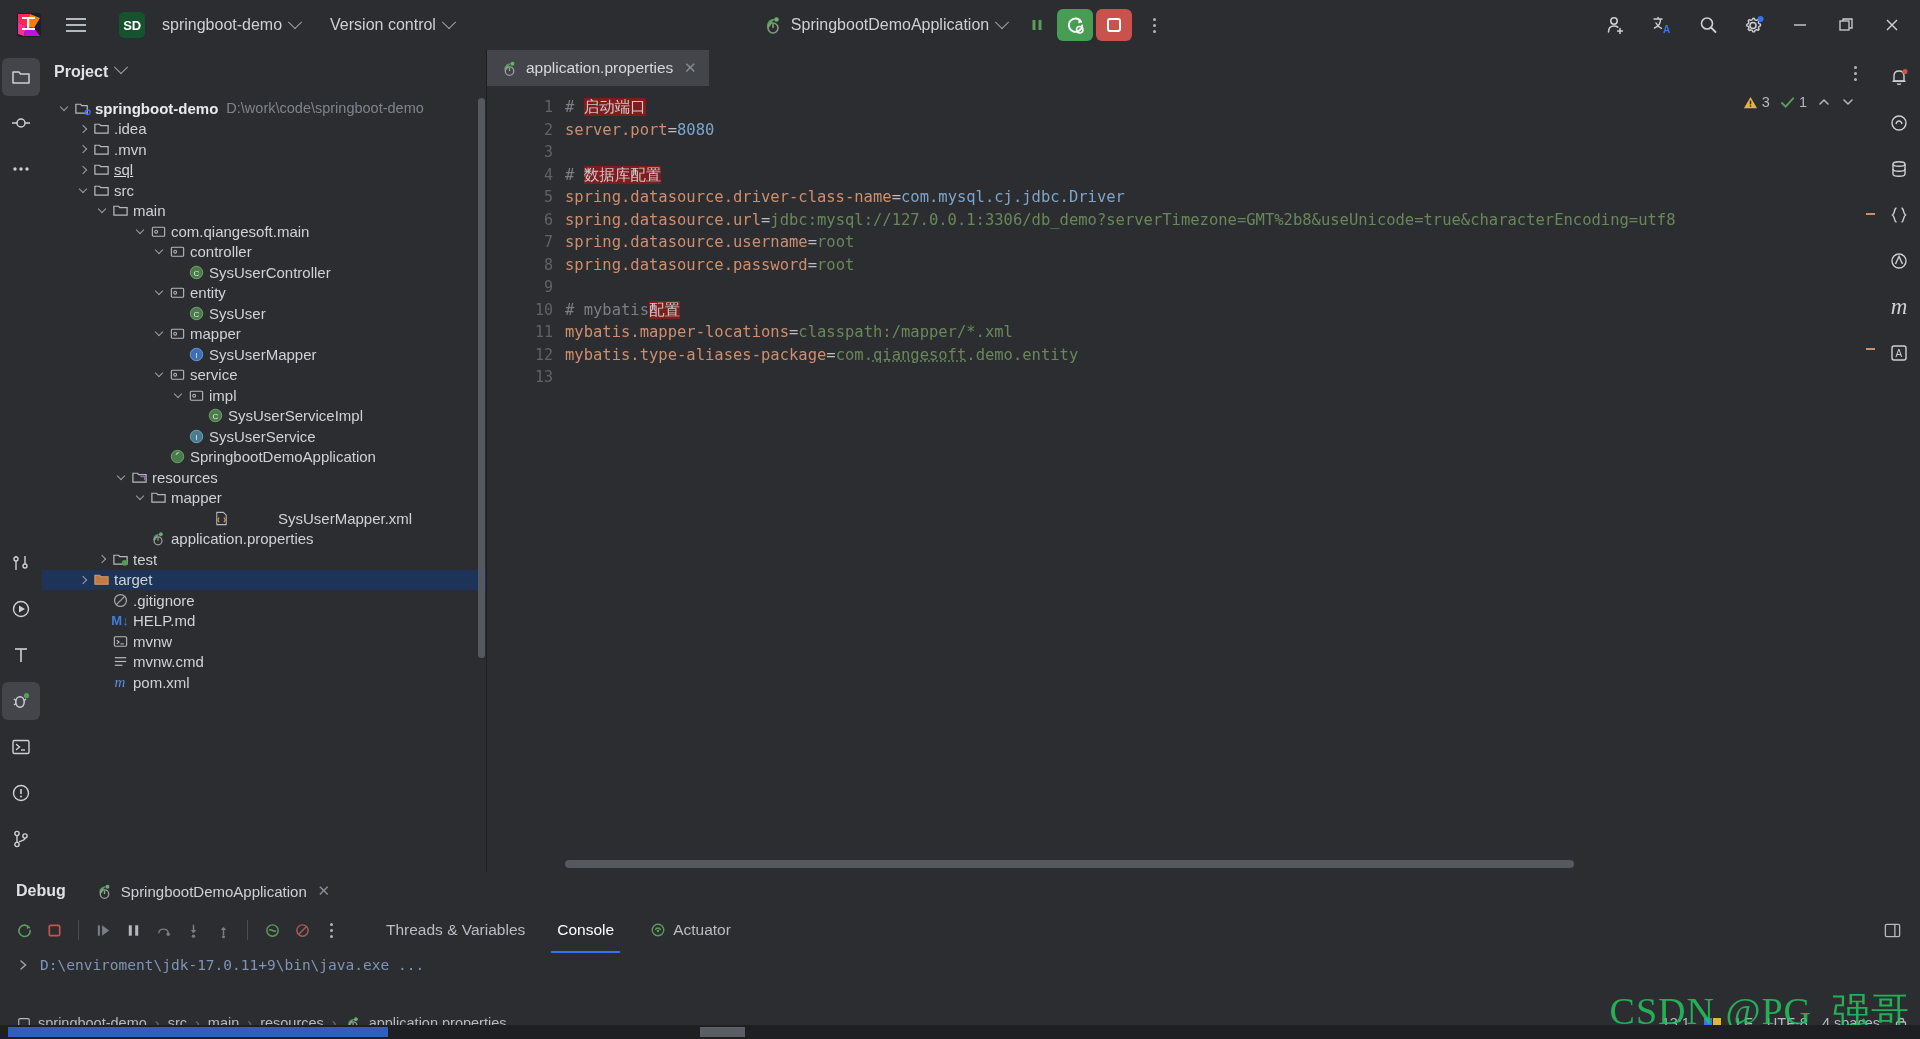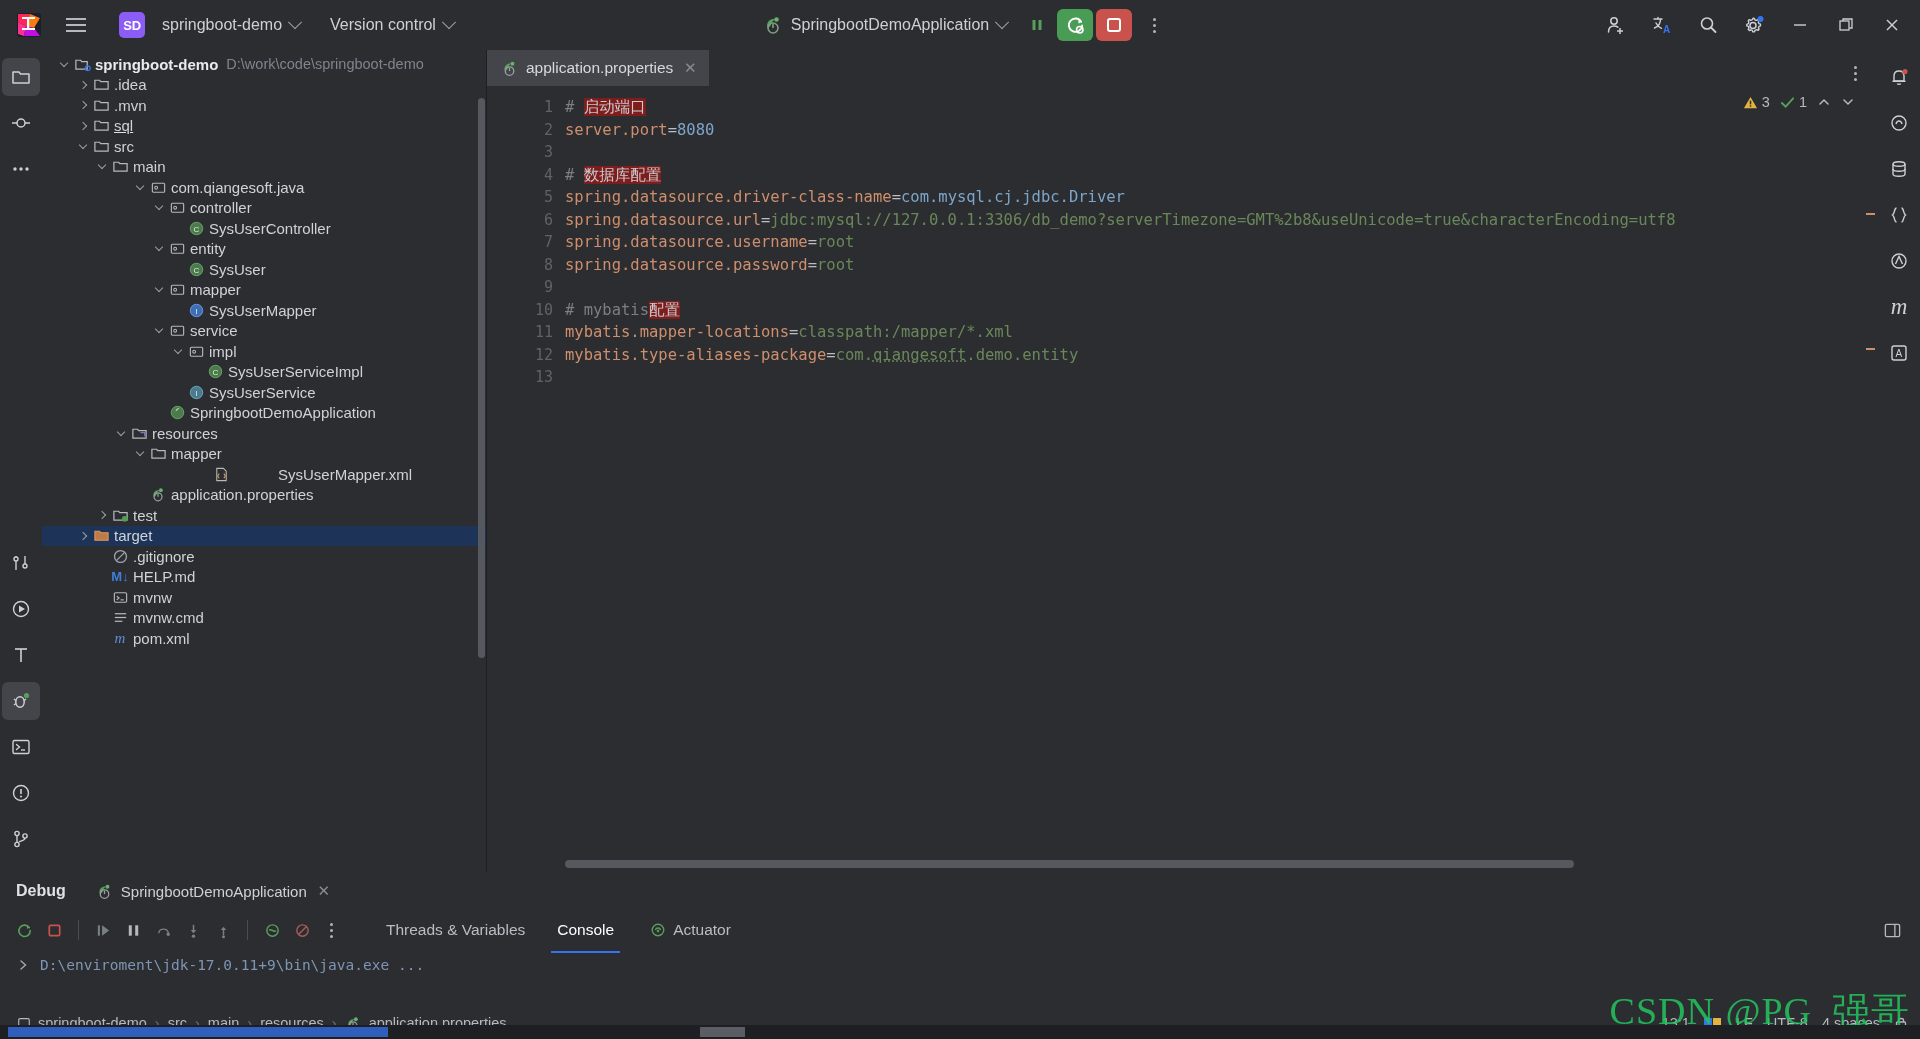--- a/index.html
+++ b/index.html
@@ -16,21 +16,21 @@
   .titlebar {
     height: 50px; background: #2b2d30; display: flex; align-items: center;
     padding: 0 6px; flex: 0 0 50px; position: relative;
   }
   .tb-left { display: flex; align-items: center; gap: 2px; }
   .ij-logo { width: 30px; height: 30px; margin: 0 10px 0 8px; position: relative; }
   .hamburger { width: 40px; height: 40px; display: flex; flex-direction: column;
     justify-content: center; align-items: center; gap: 4px; cursor: pointer; border-radius: 5px; }
   .hamburger span { display: block; width: 20px; height: 2px; background: #b4b8bf; }
   .proj-badge {
-    width: 26px; height: 26px; background: #8b5cf6; border-radius: 5px; color: #fff;
+    width: 26px; height: 26px; background: #14532d; border-radius: 5px; color: #fff;
     font-size: 13px; font-weight: bold; display: flex; align-items: center; justify-content: center;
     margin-right: 9px; letter-spacing: -0.3px;
   }
   .tb-chip { display: flex; align-items: center; height: 32px; padding: 0 9px; border-radius: 5px;
      font-size: 16px; color: #ced0d6; cursor: pointer; gap: 8px; }
   .chev { width: 10px; height: 10px; border-right: 1.6px solid #9da0a8; border-bottom: 1.6px solid #9da0a8;
      transform: rotate(45deg) translate(-2px,-2px); }
   .tb-center { position: absolute; left: 0; right: 0; display: flex; justify-content: center;
      align-items: center; pointer-events: none; }
   .tb-center-inner { display: flex; align-items: center; gap: 3px; pointer-events: auto; }
@@ -347,20 +347,24 @@
           <circle cx="7" cy="5.5" r="2.1" fill="none" stroke="#ced0d6" stroke-width="1.4"></circle>
           <circle cx="7" cy="16.5" r="2.1" fill="none" stroke="#ced0d6" stroke-width="1.4"></circle>
           <circle cx="15" cy="8" r="2.1" fill="none" stroke="#ced0d6" stroke-width="1.4"></circle>
           <line x1="7" y1="7.6" x2="7" y2="14.4" stroke="#ced0d6" stroke-width="1.4"></line>
           <path d="M15 10.1 C15 13 11 12.5 9 14" fill="none" stroke="#ced0d6" stroke-width="1.4"></path>
         </svg>
       </div>
     </div>
 
     <div class="proj-panel">
+      <div class="proj-head">
+        <span class="t">Project</span>
+        <span class="chev" style="margin-top:-4px;"></span>
+      </div>
       <div class="tree" id="tree">
           <div class="trow" style="padding-left: 14px;">
             <span class="arrow down">
               <i></i>
             </span>
             <span class="ticon">
               <svg width="17" height="17" viewBox="0 0 18 18">
                 <path d="M2 4.5 H7 L8.2 6 H14 V14 H2 Z" fill="none" stroke="#b5b9bf" stroke-width="1.3"></path>
                 <circle cx="14.5" cy="13" r="2.6" fill="none" stroke="#3574f0" stroke-width="1.3"></circle>
               </svg>
@@ -426,21 +430,21 @@
           <div class="trow" style="padding-left: 90px;">
             <span class="arrow down">
               <i></i>
             </span>
             <span class="ticon">
               <svg width="17" height="17" viewBox="0 0 18 18">
                 <rect x="2.5" y="4.5" width="13" height="9.5" rx="1" fill="none" stroke="#b5b9bf" stroke-width="1.2"></rect>
                 <circle cx="6.5" cy="9.2" r="1.5" fill="none" stroke="#b5b9bf" stroke-width="1.1"></circle>
               </svg>
             </span>
-            <span class="tlabel">com.qiangesoft.java</span>
+            <span class="tlabel">com.qiangesoft.main</span>
           </div>
           <div class="trow" style="padding-left: 109px;">
             <span class="arrow down">
               <i></i>
             </span>
             <span class="ticon">
               <svg width="17" height="17" viewBox="0 0 18 18">
                 <rect x="2.5" y="4.5" width="13" height="9.5" rx="1" fill="none" stroke="#b5b9bf" stroke-width="1.2"></rect>
                 <circle cx="6.5" cy="9.2" r="1.5" fill="none" stroke="#b5b9bf" stroke-width="1.1"></circle>
               </svg>

